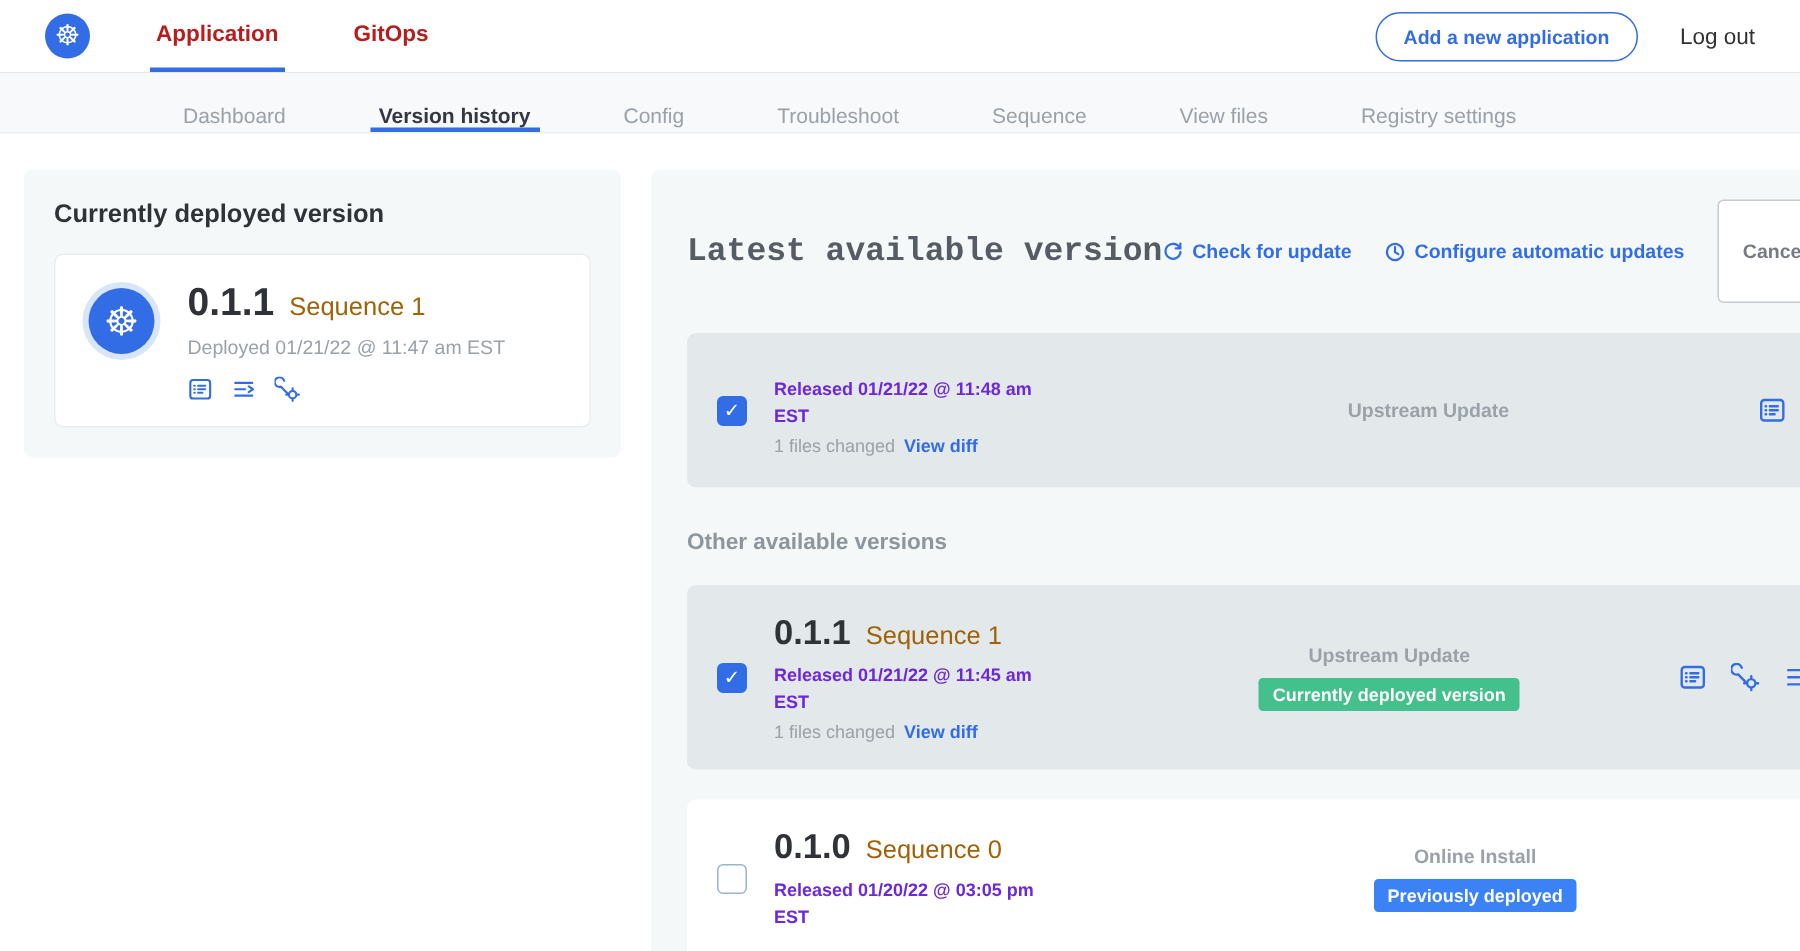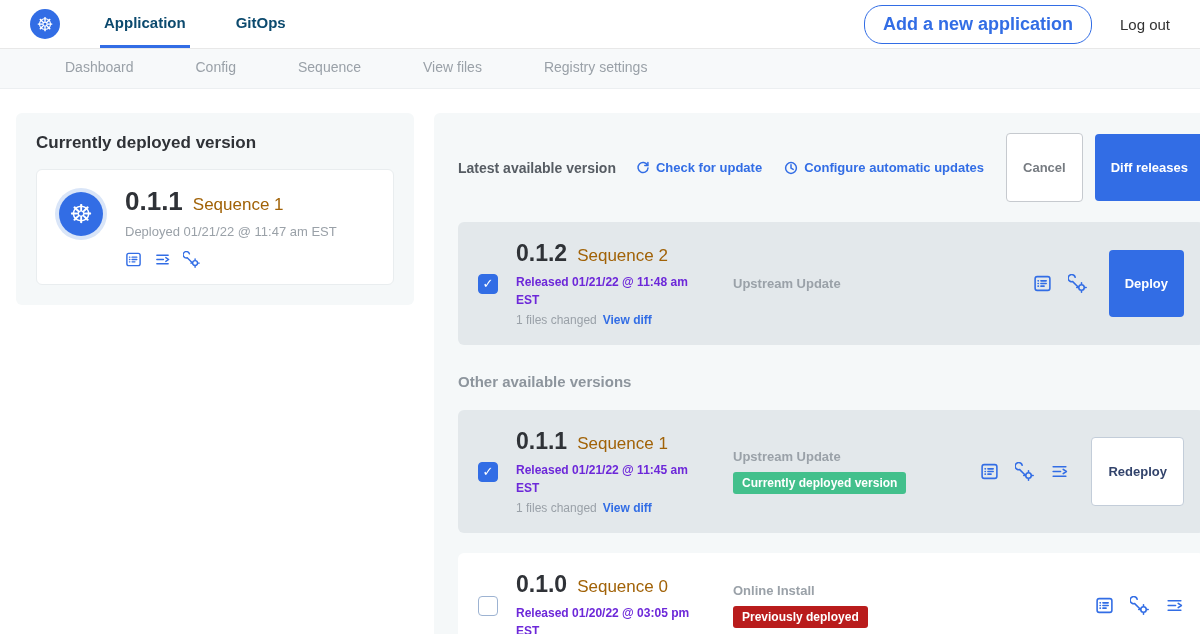--- a/index.html
+++ b/index.html
@@ -10,31 +10,31 @@
     color: #323232;
     overflow: hidden;
   }
   
   .topnav { height: 49px; display: flex; align-items: center; background: #fff;
             border-bottom: 1px solid #e8e8e8; padding: 0 30px; }
   .logo { width: 30px; height: 30px; border-radius: 50%; background: #326de5; color: #fff;
           display: flex; align-items: center; justify-content: center; font-size: 19px; flex: none; }
   .topnav-tabs { display: flex; height: 100%; margin-left: 40px; }
   .topnav-tab { height: 100%; display: flex; align-items: center; padding: 18px 4px; margin-right: 42px;
-                font-size: 15px; font-weight: 700; color: #0c4a6e; cursor: pointer;
+                font-size: 15px; font-weight: 700; color: #b91c1c; cursor: pointer;
                 border-bottom: 3px solid transparent; }
   .topnav-tab.active { border-bottom-color: #326de5; }
   .topnav-spacer { flex: 1; }
   .add-app-btn { border: 1px solid #326de5; color: #326de5; background: #fff; border-radius: 18px;
-                 padding: 8px 18px; font-size: 18px; font-weight: 700; cursor: pointer;
+                 padding: 8px 18px; font-size: 13px; font-weight: 700; cursor: pointer;
                  font-family: inherit; }
   .logout { margin-left: 28px; font-size: 15px; color: #323232; cursor: pointer; }
   
   .subnav { height: 40px; background: #f7f9fa; border-bottom: 1px solid #eceff1;
-            display: flex; align-items: center; padding-left: 59px; }
+            display: flex; align-items: flex-end; padding-left: 116px; }
   .subnav-tab { display: flex; align-items: center; padding: 0 6px; margin-right: 50px;
                 font-size: 14px; color: #9aa1a8; font-weight: 500; cursor: pointer;
                 border-bottom: 3px solid transparent; white-space: nowrap; }
   .subnav-tab.active { color: #323744; font-weight: 700; border-bottom-color: #326de5; }
   
   .main { display: flex; padding: 24px 16px 0; gap: 20px; align-items: flex-start; }
   
   .deployed-panel { width: 398px; background: #f5f8f9; border-radius: 6px; padding: 20px; flex: none; }
   .deployed-title { font-size: 17px; font-weight: 700; color: #2f3237; }
   .deployed-card { margin-top: 16px; background: #fff; border: 1px solid #e9edef; border-radius: 6px;
@@ -45,21 +45,21 @@
   .vline { display: flex; align-items: baseline; gap: 10px; }
   .vnum-big { font-size: 26px; font-weight: 700; color: #2f3237; }
   .seq { font-size: 17px; color: #a16207; }
   .deployed-at { margin-top: 7px; font-size: 13px; color: #9aa1a8; }
   .icon-row { display: flex; gap: 12px; margin-top: 12px; align-items: center; }
   .icon-btn { cursor: pointer; display: inline-flex; }
   
   .available-panel { flex: 1; background: #f5f8f9; border-radius: 6px; padding: 20px 24px 24px;
                      min-height: 505px; }
   .avail-header { display: flex; align-items: center; }
-  .avail-title { font-size: 14px; font-weight: 700; color: #565c63; margin-right: 20px; white-space: nowrap; }
+  .avail-title { font-size: 22px; font-weight: 700; color: #565c63; margin-right: 0; white-space: nowrap; font-family: Liberation Mono, monospace; }
   .link { display: inline-flex; align-items: center; gap: 6px; color: #326de5; font-size: 13px;
           font-weight: 600; cursor: pointer; margin-right: 22px; white-space: nowrap; }
   .hspacer { flex: 1; }
   .btn { border-radius: 4px; font-size: 13px; font-weight: 700; padding: 26px 16px; cursor: pointer;
          border: none; font-family: inherit; white-space: nowrap; }
   .btn-secondary { background: #fff; border: 1px solid #c6cacf; color: #767b81; margin-right: 12px; }
   .btn-primary { background: #326de5; color: #fff; }
   .btn-outline { background: #fff; border: 1px solid #c3cdd9; color: #32436b; }
   
   .version-row { display: flex; align-items: center; border-radius: 6px; padding: 18px 20px; margin-top: 20px; }
@@ -69,21 +69,21 @@
               margin-right: 18px; flex: none; cursor: pointer;
               display: flex; align-items: center; justify-content: center; }
   .checkbox.checked { background: #326de5; border-color: #326de5; }
   .checkbox.checked::after { content: "✓"; color: #fff; font-size: 13px; font-weight: 700; }
   .version-info { width: 205px; flex: none; }
   .vnum { font-size: 23px; font-weight: 700; color: #2f3237; }
   .released { margin-top: 6px; font-size: 12px; font-weight: 700; color: #6d28d9;
               max-width: 185px; line-height: 1.5; }
   .files-line { margin-top: 4px; font-size: 12px; color: #9aa1a8; }
   .view-diff { color: #326de5; font-weight: 700; margin-left: 6px; cursor: pointer; }
-  .source-col { flex: 1; padding-left: 12px; }
+  .source-col { flex: 1; padding-left: 12px; text-align: center; }
   .source-label { font-size: 13px; font-weight: 700; color: #9aa1a8; }
   .badge { display: inline-block; margin-top: 8px; padding: 4px 9px; border-radius: 3px;
            color: #fff; font-size: 12px; font-weight: 700; }
   .actions { display: flex; align-items: center; gap: 16px; flex: none; }
   .actions .btn { margin-left: 6px; }
   .other-heading { margin: 28px 0 0; font-size: 15px; font-weight: 600; color: #8d959d; }
   svg.icon { display: block; }
 </style>
 </head>
 <body>
@@ -94,21 +94,23 @@
     <div class="topnav-tab active">Application</div>
     <div class="topnav-tab" style="font-weight:600;">GitOps</div>
   </div>
   <div class="topnav-spacer"></div>
   <button class="add-app-btn">Add a new application</button>
   <div class="logout">Log out</div>
 </div>
 
 <div class="subnav">
   <div class="subnav-tab">Dashboard</div>
+  <div class="subnav-tab active">Version history</div>
   <div class="subnav-tab">Config</div>
+  <div class="subnav-tab">Troubleshoot</div>
   <div class="subnav-tab">Sequence</div>
   <div class="subnav-tab">View files</div>
   <div class="subnav-tab">Registry settings</div>
 </div>
 
 <div class="main">
 
   <div class="deployed-panel">
     <div class="deployed-title">Currently deployed version</div>
     <div class="deployed-card">
@@ -164,24 +166,20 @@
         <span>Configure automatic updates</span>
       </div>
       <div class="hspacer"></div>
       <button class="btn btn-secondary">Cancel</button>
       <button class="btn btn-primary">Diff releases</button>
     </div>
 
     <div class="version-row shaded">
       <span class="checkbox checked"></span>
       <div class="version-info">
-        <div class="vline">
-          <span class="vnum">0.1.2</span>
-          <span class="seq">Sequence 2</span>
-        </div>
         <div class="released">Released 01/21/22 @ 11:48 am EST</div>
         <div class="files-line">
           <span>1 files changed</span><span class="view-diff">View diff</span>
         </div>
       </div>
       <div class="source-col">
         <div class="source-label">Upstream Update</div>
       </div>
       <div class="actions">
         <span class="icon-btn">
@@ -249,21 +247,21 @@
       <span class="checkbox"></span>
       <div class="version-info">
         <div class="vline">
           <span class="vnum">0.1.0</span>
           <span class="seq">Sequence 0</span>
         </div>
         <div class="released">Released 01/20/22 @ 03:05 pm EST</div>
       </div>
       <div class="source-col">
         <div class="source-label">Online Install</div>
-        <div class="badge" style="background: #b91c1c;">Previously deployed</div>
+        <div class="badge" style="background: #3b82f6;">Previously deployed</div>
       </div>
       <div class="actions">
         <span class="icon-btn">
           <svg class="icon" width="19" height="19" viewBox="0 0 18 18" fill="none" stroke="#326de5" stroke-width="1.5" stroke-linecap="round">
             <rect x="2" y="2.5" width="14" height="13" rx="2"></rect>
             <path d="M7.5 6.5h5M7.5 9h5M7.5 11.5h3"></path>
             <path d="M4.8 6.5h.3M4.8 9h.3M4.8 11.5h.3"></path>
           </svg>
         </span>
         <span class="icon-btn">

